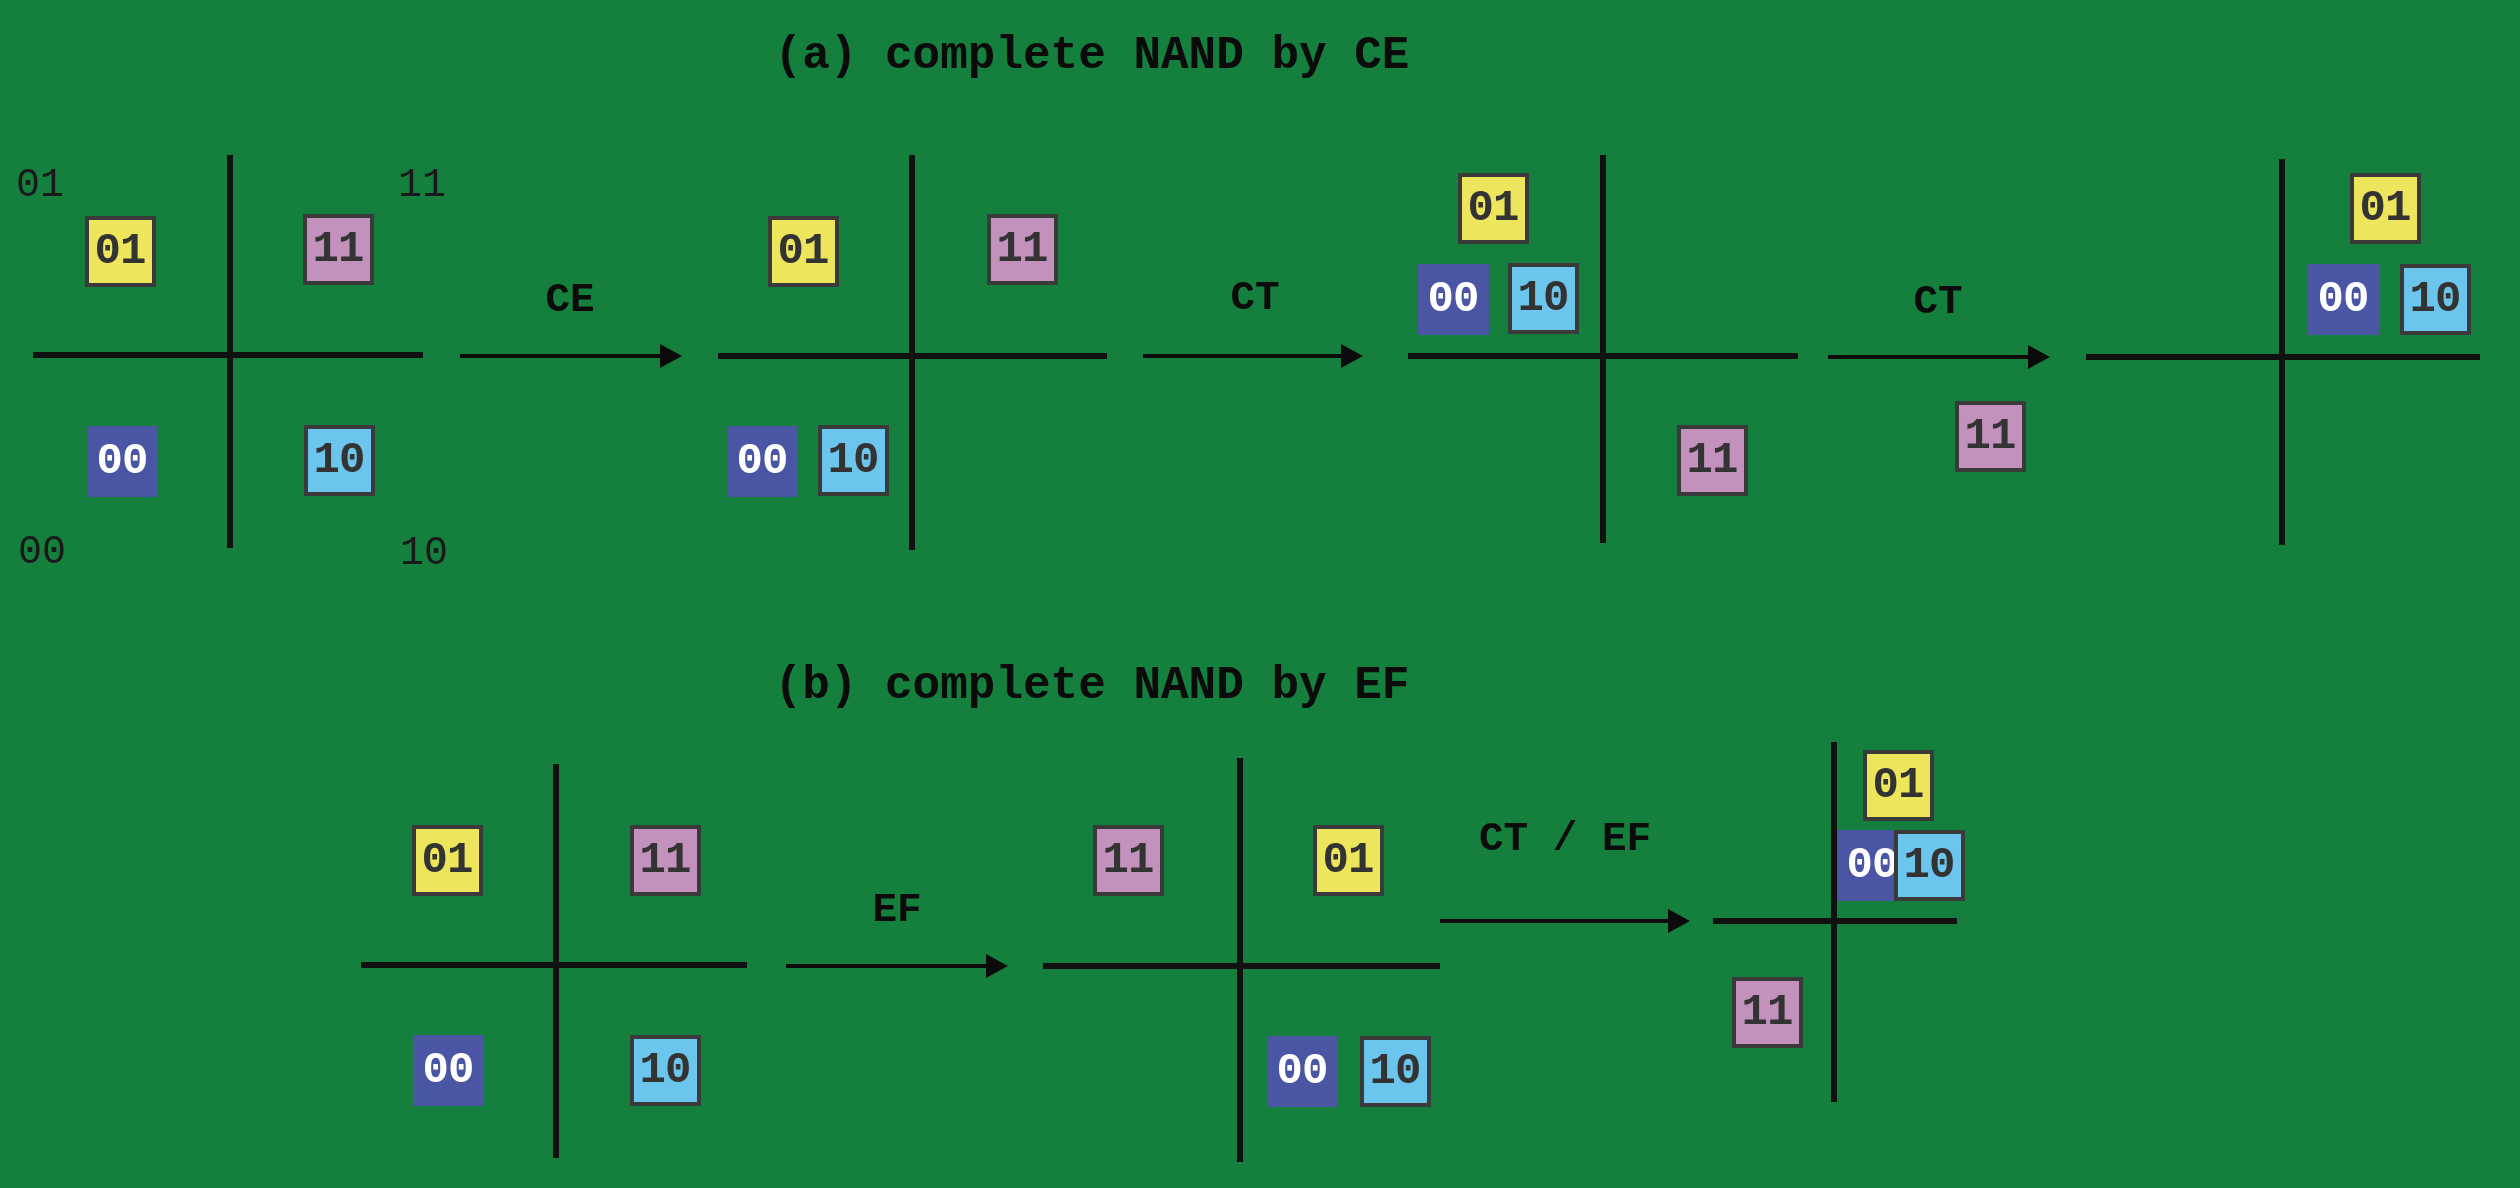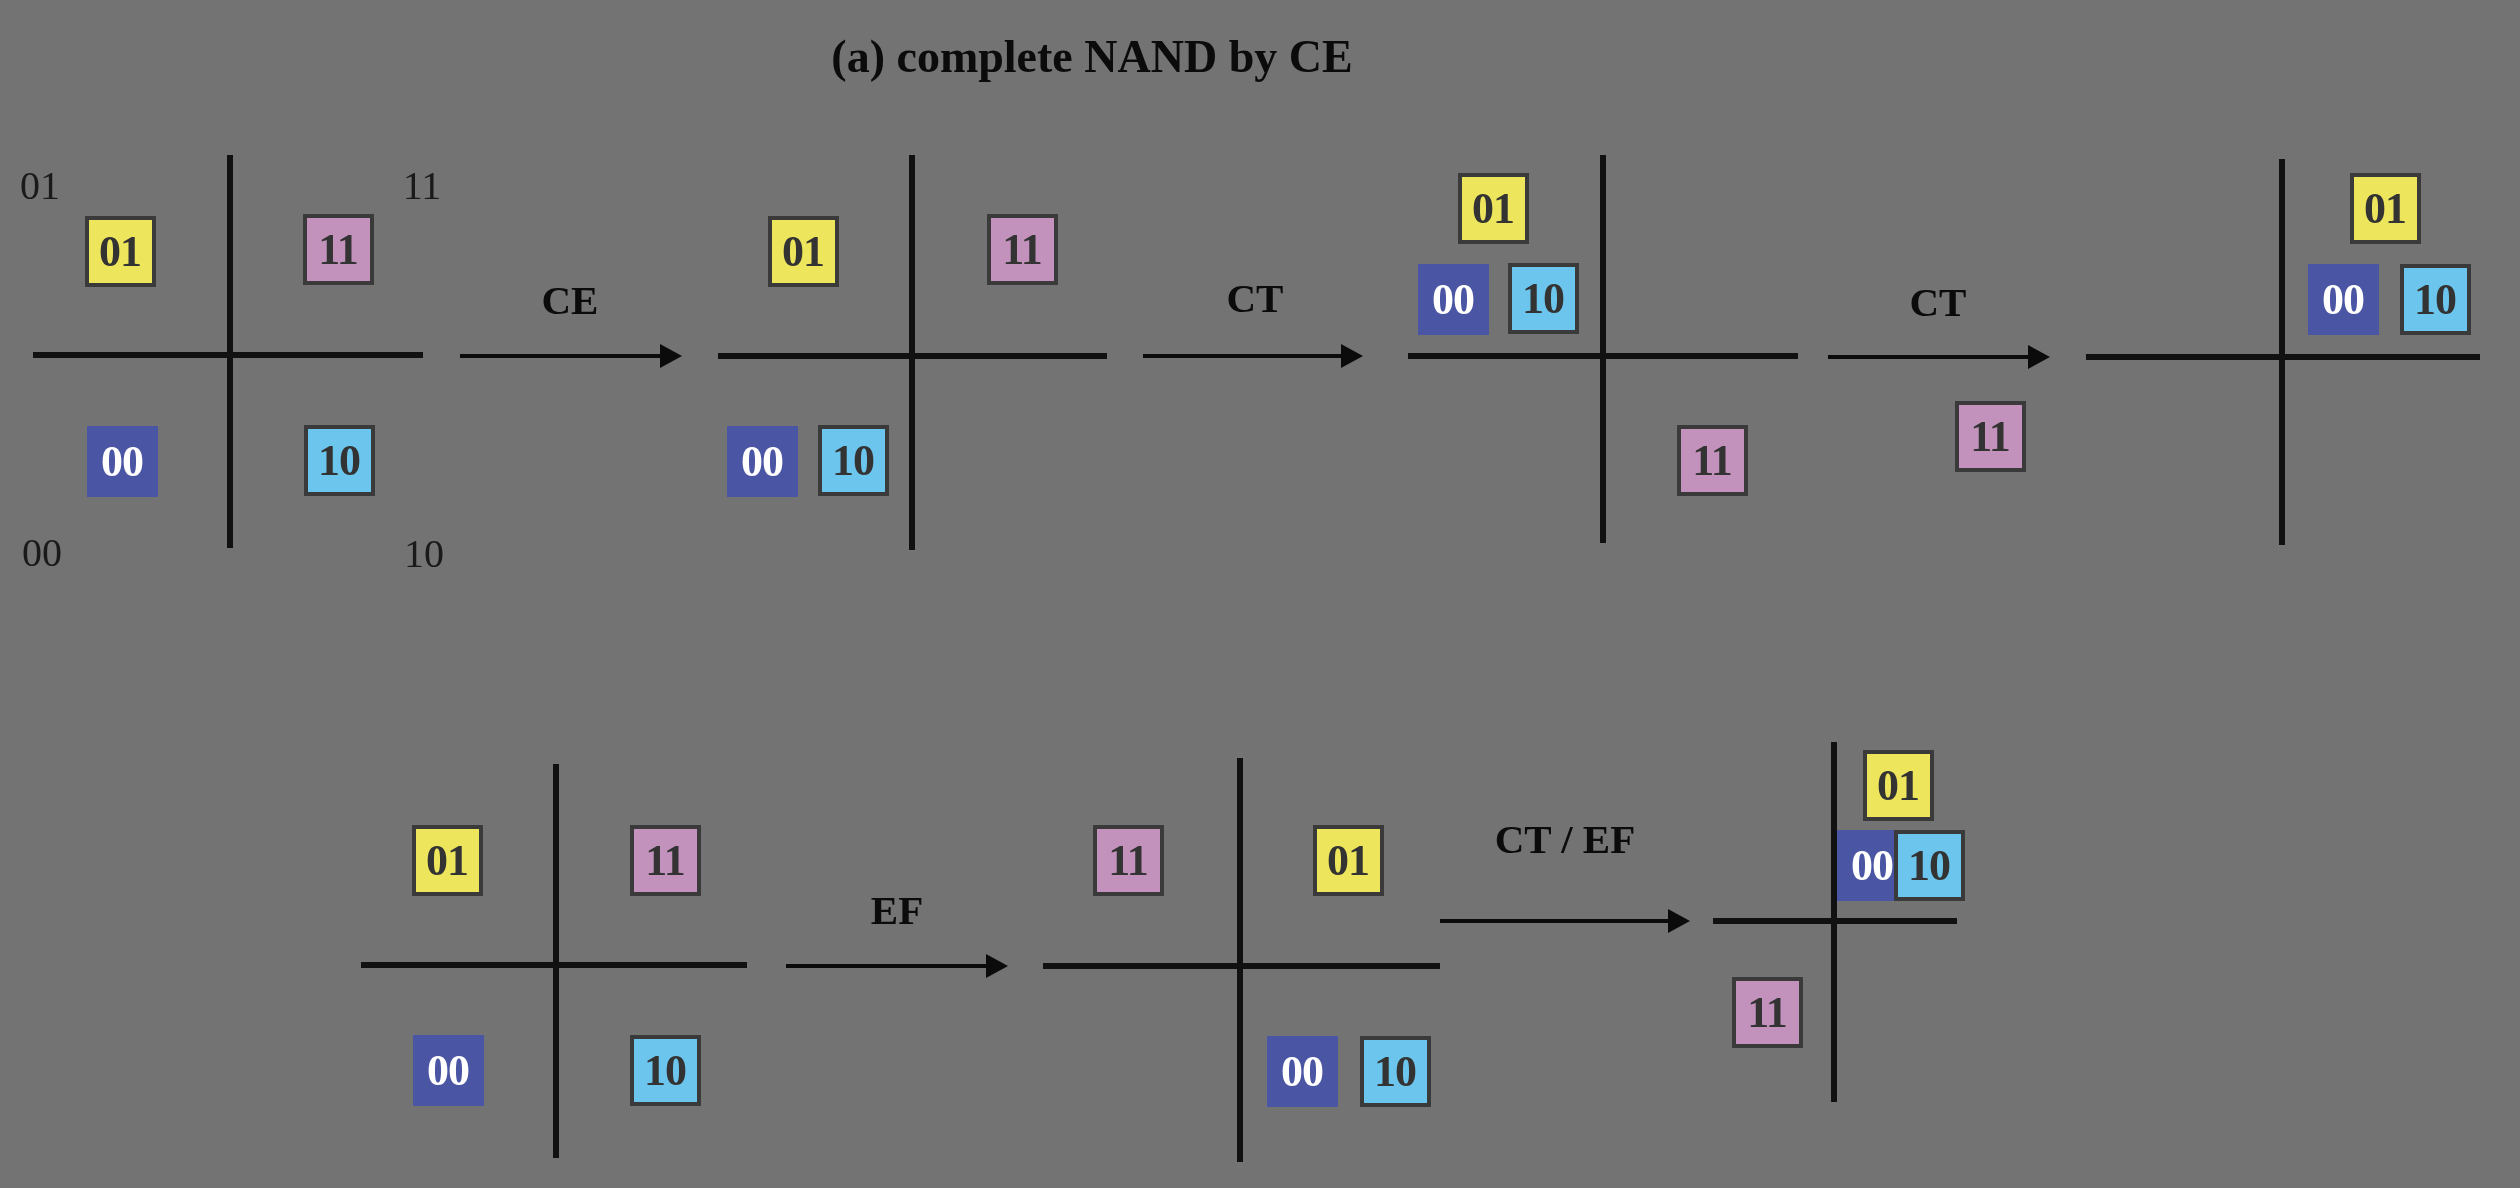--- a/index.html
+++ b/index.html
@@ -1,18 +1,18 @@
 <!DOCTYPE html>
 <html><head>
 <meta charset="utf-8">
 <style>
   html,body{margin:0;padding:0;background:#ffffff;}
   #canvas{
-    position:relative;width:2520px;height:1188px;background:#737373;
-    font-family:Liberation Serif, serif;overflow:hidden;
+    position:relative;width:2520px;height:1188px;background:#15803d;
+    font-family:Liberation Mono, monospace;overflow:hidden;
   }
   .panel-title{
     position:absolute;transform:translateX(-50%);
     font-size:46px;font-weight:bold;color:#0b0b0b;white-space:nowrap;
   }
   .axis{position:absolute;background:#111111;}
   .corner-label{
     position:absolute;transform:translate(-50%,-50%);
     font-size:40px;font-weight:400;color:#1a1a1a;white-space:nowrap;
   }
@@ -31,20 +31,21 @@
   .arrow-label{
     position:absolute;transform:translate(-50%,-50%);
     font-size:41px;font-weight:bold;color:#0b0b0b;white-space:nowrap;
   }
 </style>
 </head>
 <body>
 
 <div id="canvas">
   <div class="panel-title" style="left:1092px;top:30px;">(a) complete NAND by CE</div>
+  <div class="panel-title" style="left:1092px;top:660px;">(b) complete NAND by EF</div>
 <div class="axis" style="left: 227px; top: 155px; width: 6px; height: 393px; background: rgb(17, 17, 17);"></div>
     <div class="axis" style="left: 33px; top: 352px; width: 390px; height: 6px; background: rgb(17, 17, 17);"></div>
     <div class="corner-label" style="left: 40px; top: 185px;">01</div>
     <div class="corner-label" style="left: 422px; top: 185px;">11</div>
     <div class="corner-label" style="left: 42px; top: 552px;">00</div>
     <div class="corner-label" style="left: 424px; top: 553px;">10</div>
     <div class="state-box" style="left: 84.5px; top: 215.5px; background: rgb(237, 229, 92); border: 4px solid rgb(58, 58, 58); color: rgb(51, 51, 51);">01</div>
     <div class="state-box" style="left: 302.5px; top: 213.5px; background: rgb(194, 146, 188); border: 4px solid rgb(58, 58, 58); color: rgb(51, 51, 51);">11</div>
     <div class="state-box" style="left: 86.5px; top: 425.5px; background: rgb(74, 85, 163); border: none; color: rgb(255, 255, 255);">00</div>
     <div class="state-box" style="left: 303.5px; top: 424.5px; background: rgb(108, 197, 236); border: 4px solid rgb(58, 58, 58); color: rgb(51, 51, 51);">10</div>

